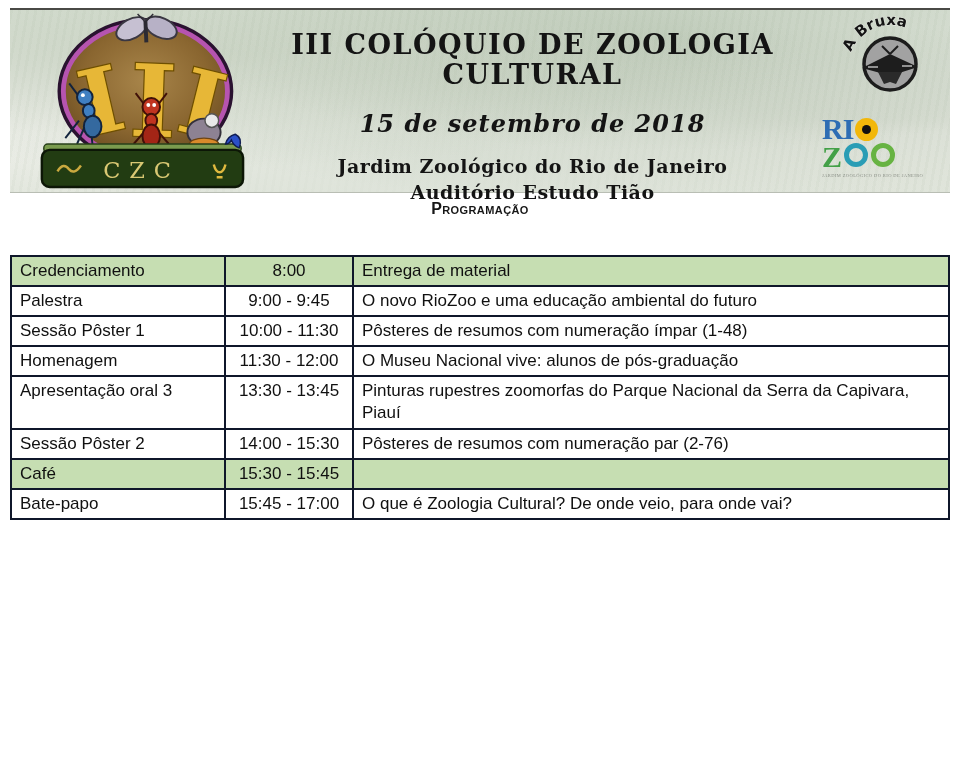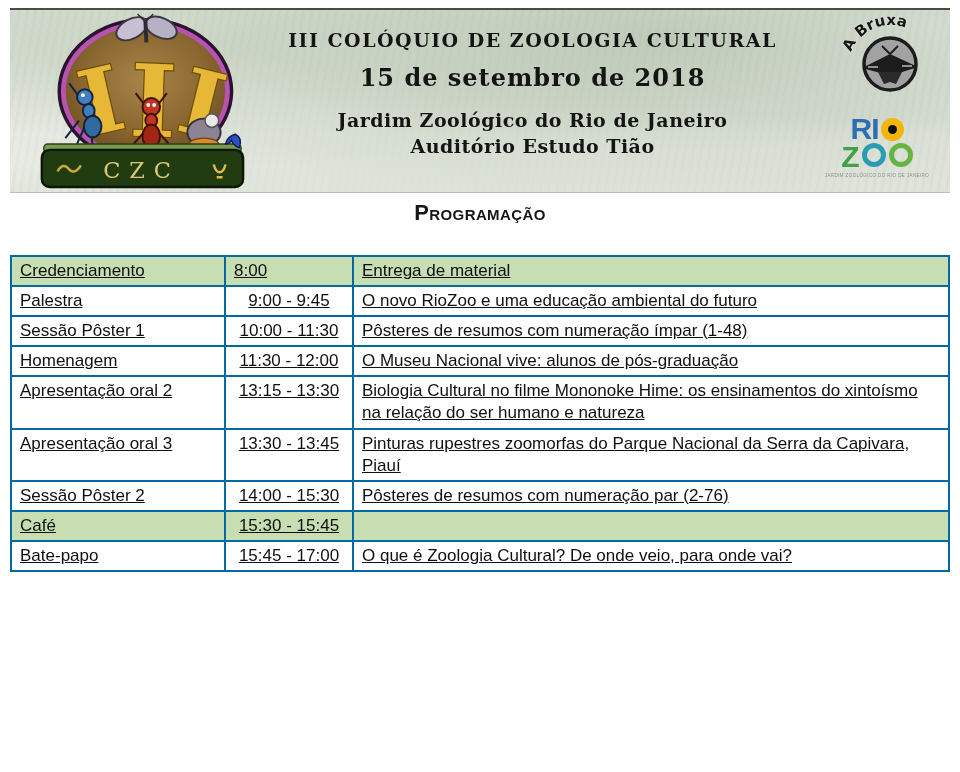--- a/index.html
+++ b/index.html
@@ -22,62 +22,61 @@
       radial-gradient(ellipse at 70% 15%, rgba(135,158,128,.32), transparent 52%),
       radial-gradient(ellipse at 92% 60%, rgba(150,168,142,.28), transparent 60%),
       radial-gradient(ellipse at 45% 85%, rgba(220,226,216,.9), transparent 65%),
       repeating-linear-gradient(100deg, rgba(115,138,105,.05) 0 3px, rgba(255,255,255,0) 3px 8px),
       linear-gradient(180deg,#dce3d8 0%,#e7eae3 40%,#f0f1ec 68%,#e4e8df 100%);
   }
   .banner-text{
     position:absolute;left:200px;right:95px;top:20px;text-align:center;
     font-family:"DejaVu Serif","Liberation Serif",serif;font-weight:bold;color:#141414;
   }
-  .ev-title{font-size:19px;letter-spacing:1.5px;line-height:1.1;}
-  .ev-date{font-size:24px;letter-spacing:1px;margin-top:12px;}
+  .ev-title{font-size:27px;letter-spacing:1.5px;line-height:1.1;}
+  .ev-date{font-size:24px;letter-spacing:1px;margin-top:20px;font-style:italic;}
   .ev-venue{margin-top:16px;font-size:19px;line-height:1.35;letter-spacing:.5px;}
 
   
   .czc-logo{position:absolute;left:26px;top:2px;}
 
   
   .moth-logo{position:absolute;right:8px;top:4px;}
-  .riozoo{position:absolute;right:18px;top:106px;width:110px;text-align:center;font-family:Liberation Sans, sans-serif;}
+  .riozoo{position:absolute;right:18px;top:106px;width:110px;text-align:left;font-family:Liberation Serif, serif;}
   .rz-line1,.rz-line2{height:26px;line-height:26px;font-weight:bold;font-size:30px;letter-spacing:-1px;}
   .rz-line1{color:#2e6db4;}
   .rz-line2{color:#43a047;margin-top:1px;}
   .rz-sun{display:inline-block;width:23px;height:23px;border-radius:50%;background:#f2b70a;position:relative;vertical-align:-2px;margin-left:2px;}
   .rz-dot{position:absolute;left:7px;top:7px;width:9px;height:9px;border-radius:50%;background:#111;}
   .rz-ring{display:inline-block;width:14px;height:14px;border-radius:50%;background:transparent;vertical-align:0px;margin-left:3px;}
   .rz-teal{border:5px solid #2a9db5;}
   .rz-green{border:5px solid #67b342;}
   .rz-caption{margin-top:4px;font-size:4.5px;color:#8a8f86;letter-spacing:.4px;white-space:nowrap;}
 
   
   .section-title{
     margin:0;position:absolute;left:0;top:200px;width:960px;text-align:center;
-    font-size:22px;font-weight:bold;font-variant:small-caps;letter-spacing:.4px;color:#161616;
+    font-size:16px;font-weight:bold;font-variant:small-caps;letter-spacing:.4px;color:#161616;
   }
 
   
   table.schedule{
     position:absolute;left:10px;top:255px;width:940px;
     border-collapse:collapse;table-layout:fixed;
     font-size:17px;line-height:1.3;color:#101010;
   }
   table.schedule td{
-    border:2px solid #0369a1;
+    border:2px solid #0f172a;
     padding:3px 8px;
     vertical-align:top;
     overflow:hidden;
-    text-decoration:underline;
   }
   td.c-act{width:196px;}
   td.c-time{width:110px;text-align:center;white-space:nowrap;}
-  td.c-time.t-left{text-align:left;}
+  td.c-time.t-left{text-align:center;}
   td.c-desc{}
   tr.hl td{background:#c6deb2;}
 </style>
 </head>
 <body>
 
 <div class="page">
 
   <header class="banner">
 
@@ -198,25 +197,20 @@
         <td class="c-act">Sessão Pôster 1</td>
         <td class="c-time">10:00 - 11:30</td>
         <td class="c-desc">Pôsteres de resumos com numeração ímpar (1-48)</td>
       </tr>
       <tr>
         <td class="c-act">Homenagem</td>
         <td class="c-time">11:30 - 12:00</td>
         <td class="c-desc">O Museu Nacional vive: alunos de pós-graduação</td>
       </tr>
       <tr>
-        <td class="c-act">Apresentação oral 2</td>
-        <td class="c-time">13:15 - 13:30</td>
-        <td class="c-desc">Biologia Cultural no filme Mononoke Hime: os ensinamentos do xintoísmo na relação do ser humano e natureza</td>
-      </tr>
-      <tr>
         <td class="c-act">Apresentação oral 3</td>
         <td class="c-time">13:30 - 13:45</td>
         <td class="c-desc">Pinturas rupestres zoomorfas do Parque Nacional da Serra da Capivara, Piauí</td>
       </tr>
       <tr>
         <td class="c-act">Sessão Pôster 2</td>
         <td class="c-time">14:00 - 15:30</td>
         <td class="c-desc">Pôsteres de resumos com numeração par (2-76)</td>
       </tr>
       <tr class="hl">

